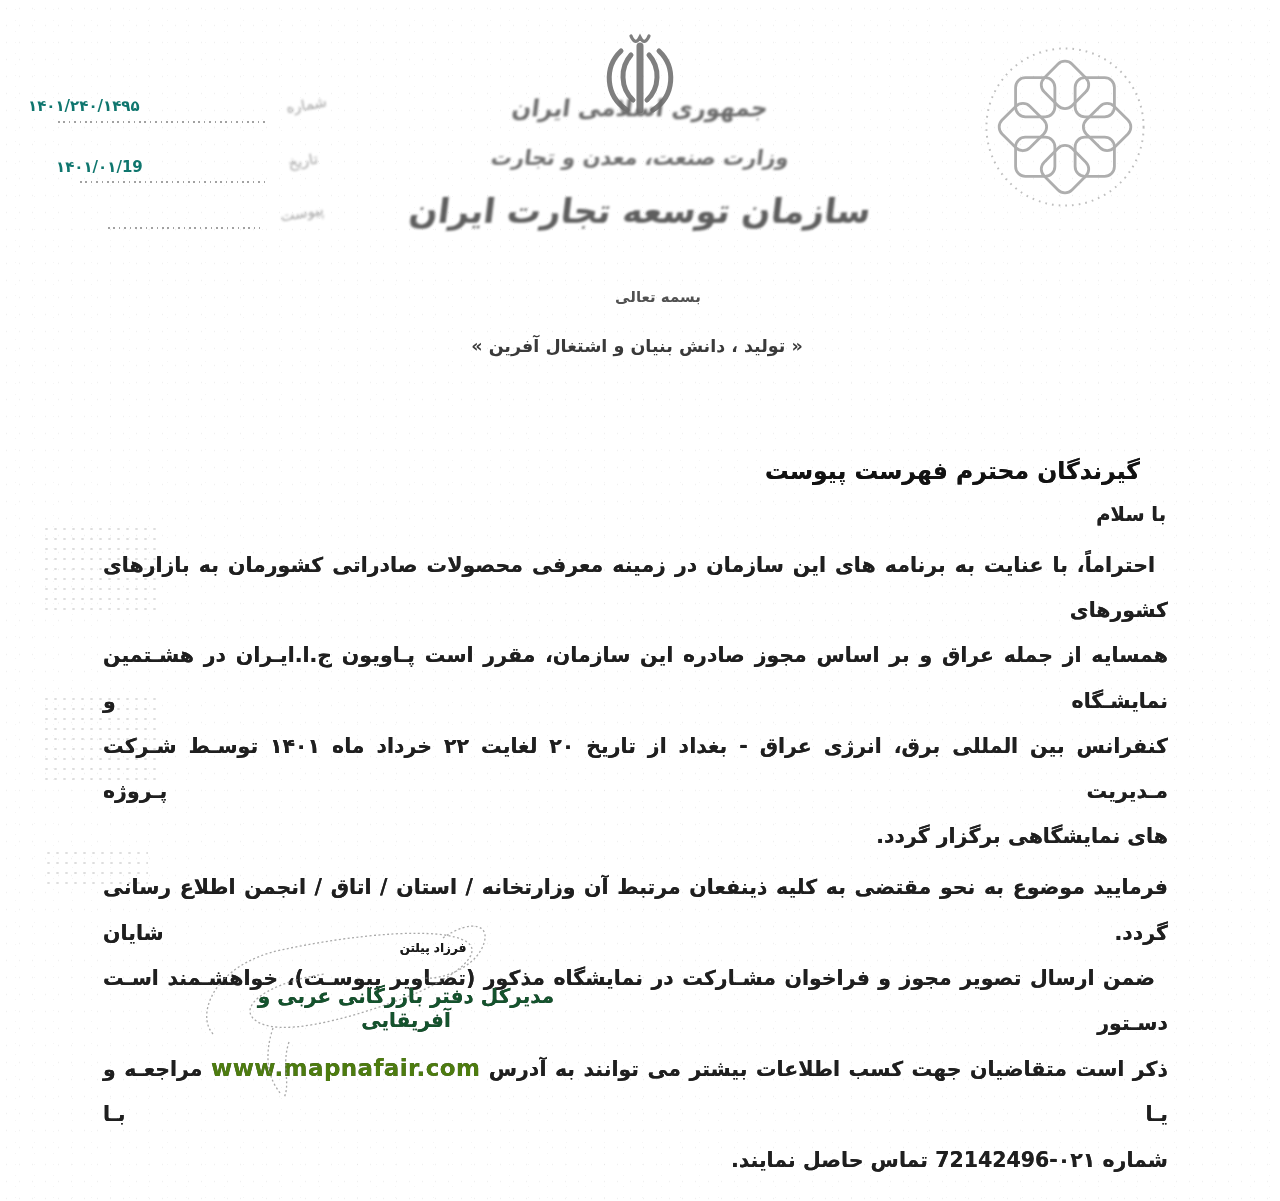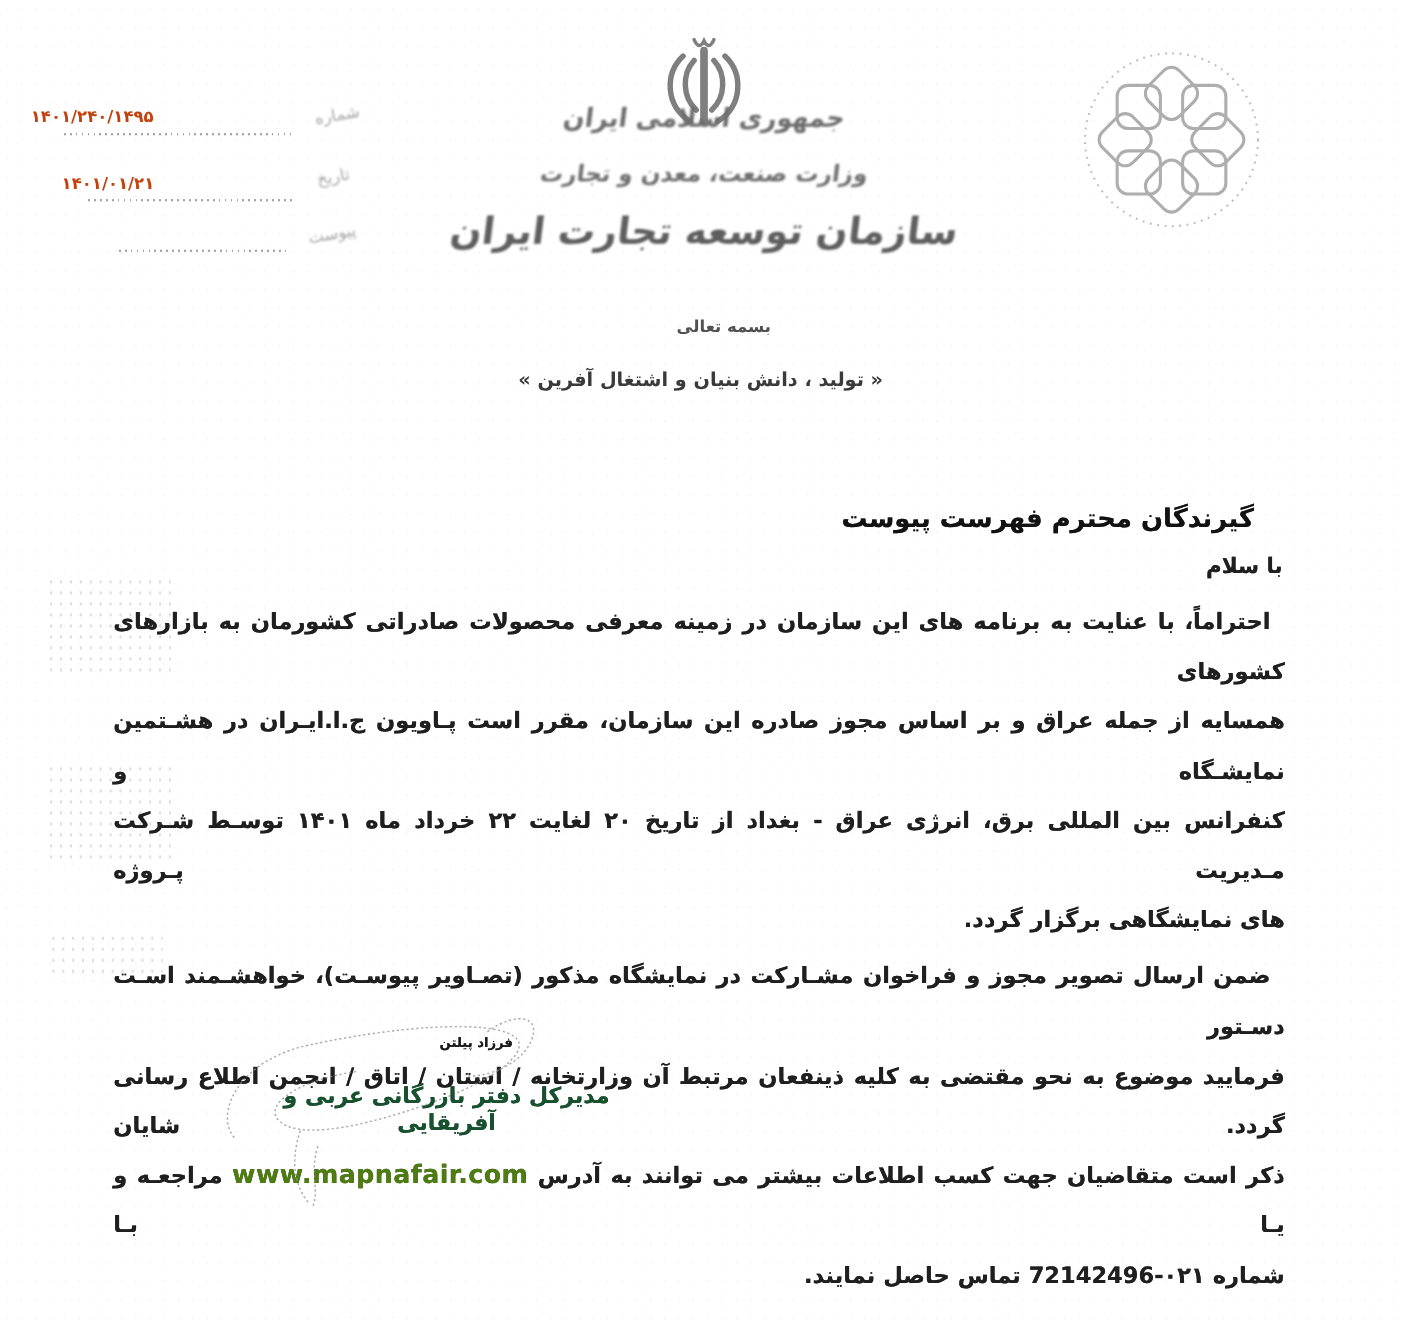--- a/index.html
+++ b/index.html
@@ -19,21 +19,21 @@
     background-position:0 0, 6px 4px;
   }
   .noise{
     position:absolute; pointer-events:none;
     background-image:radial-gradient(rgba(95,95,95,.55) 1px, transparent 1.3px);
     background-size:9px 10px; opacity:.38; filter:blur(.2px);
   }
   
   .ref-value{
     position:absolute; direction:ltr; font-size:15px; font-weight:700;
-    color:#c2410c; letter-spacing:2.5px; filter:blur(.35px); white-space:nowrap;
+    color:#0f766e; letter-spacing:2.5px; filter:blur(.35px); white-space:nowrap;
   }
   .dotline{
     position:absolute; height:2px;
     background-image:repeating-linear-gradient(to right, rgba(85,85,85,.55) 0 1.6px, transparent 1.6px 5.4px);
     filter:blur(.2px);
   }
   .ref-label{
     position:absolute; font-size:15px; color:#4a4a4a; opacity:.5;
     filter:blur(1.05px); transform:rotate(-10deg); white-space:nowrap;
   }
@@ -73,21 +73,21 @@
 <body>
 
 <div class="page">
 
   <div class="speckle"></div>
 
   <div class="ref-value" style="left:28px; top:97px;">۱۴۰۱/۲۴۰/۱۴۹۵</div>
   <div class="dotline" style="left:58px; top:121px; width:207px;"></div>
   <div class="ref-label" style="left:286px; top:96px;">شماره</div>
 
-  <div class="ref-value" style="left:56px; top:158px;">۱۴۰۱/۰۱/۲۱</div>
+  <div class="ref-value" style="left:56px; top:158px;">۱۴۰۱/۰۱/19</div>
   <div class="dotline" style="left:80px; top:181px; width:186px;"></div>
   <div class="ref-label" style="left:288px; top:152px;">تاریخ</div>
 
   <div class="dotline" style="left:108px; top:227px; width:152px;"></div>
   <div class="ref-label" style="left:280px; top:204px;">پیوست</div>
 
   <div class="emblem">
     <svg viewBox="0 0 90 100" width="90" height="100">
       <g fill="none" stroke="#636363" stroke-linecap="round">
         <path d="M36 6 C 39 13, 42 13, 45 7 C 48 13, 51 13, 54 6" stroke-width="3.2"></path>
@@ -144,22 +144,22 @@
     <div class="salaam">با سلام</div>
 
     <div class="para">
       <span class="line ind">احتراماً، با عنایت به برنامه های این سازمان در زمینه معرفی محصولات صادراتی کشورمان به بازارهای کشورهای</span>
       <span class="line">همسایه از جمله عراق و بر اساس مجوز صادره این سازمان، مقرر است پـاویون ج.ا.ایـران در هشـتمین نمایشـگاه و</span>
       <span class="line">کنفرانس بین المللی برق، انرژی عراق - بغداد از تاریخ ۲۰ لغایت ۲۲ خرداد ماه ۱۴۰۱ توسـط شـرکت مـدیریت پـروژه</span>
       <span class="line end">های نمایشگاهی برگزار گردد.</span>
     </div>
 
     <div class="para p2">
+      <span class="line">فرمایید موضوع به نحو مقتضی به کلیه ذینفعان مرتبط آن وزارتخانه / استان / اتاق / انجمن اطلاع رسانی گردد. شایان</span>
       <span class="line ind">ضمن ارسال تصویر مجوز و فراخوان مشـارکت در نمایشگاه مذکور (تصـاویر پیوسـت)، خواهشـمند اسـت دسـتور</span>
-      <span class="line">فرمایید موضوع به نحو مقتضی به کلیه ذینفعان مرتبط آن وزارتخانه / استان / اتاق / انجمن اطلاع رسانی گردد. شایان</span>
       <span class="line"><span>ذکر است متقاضیان جهت کسب اطلاعات بیشتر می توانند به آدرس</span> <span class="url">www.mapnafair.com</span> <span>مراجعـه و یـا بـا</span></span>
       <span class="line end">شماره ۰۲۱-72142496 تماس حاصل نمایند.</span>
     </div>
   </div>
 
   <div class="sig-scrawl">
     <svg viewBox="0 0 345 190" width="345" height="190">
       <g fill="none" stroke="#949494" stroke-width="1.3" stroke-dasharray="2 2.4">
         <path d="M28 118 C 10 98 30 48 96 34 C 170 18 258 10 282 26 C 300 38 268 64 214 84 C 160 104 92 122 70 104 C 52 90 84 66 140 58"></path>
         <path d="M258 22 C 286 2 310 8 296 34 C 286 52 258 64 238 62"></path>

